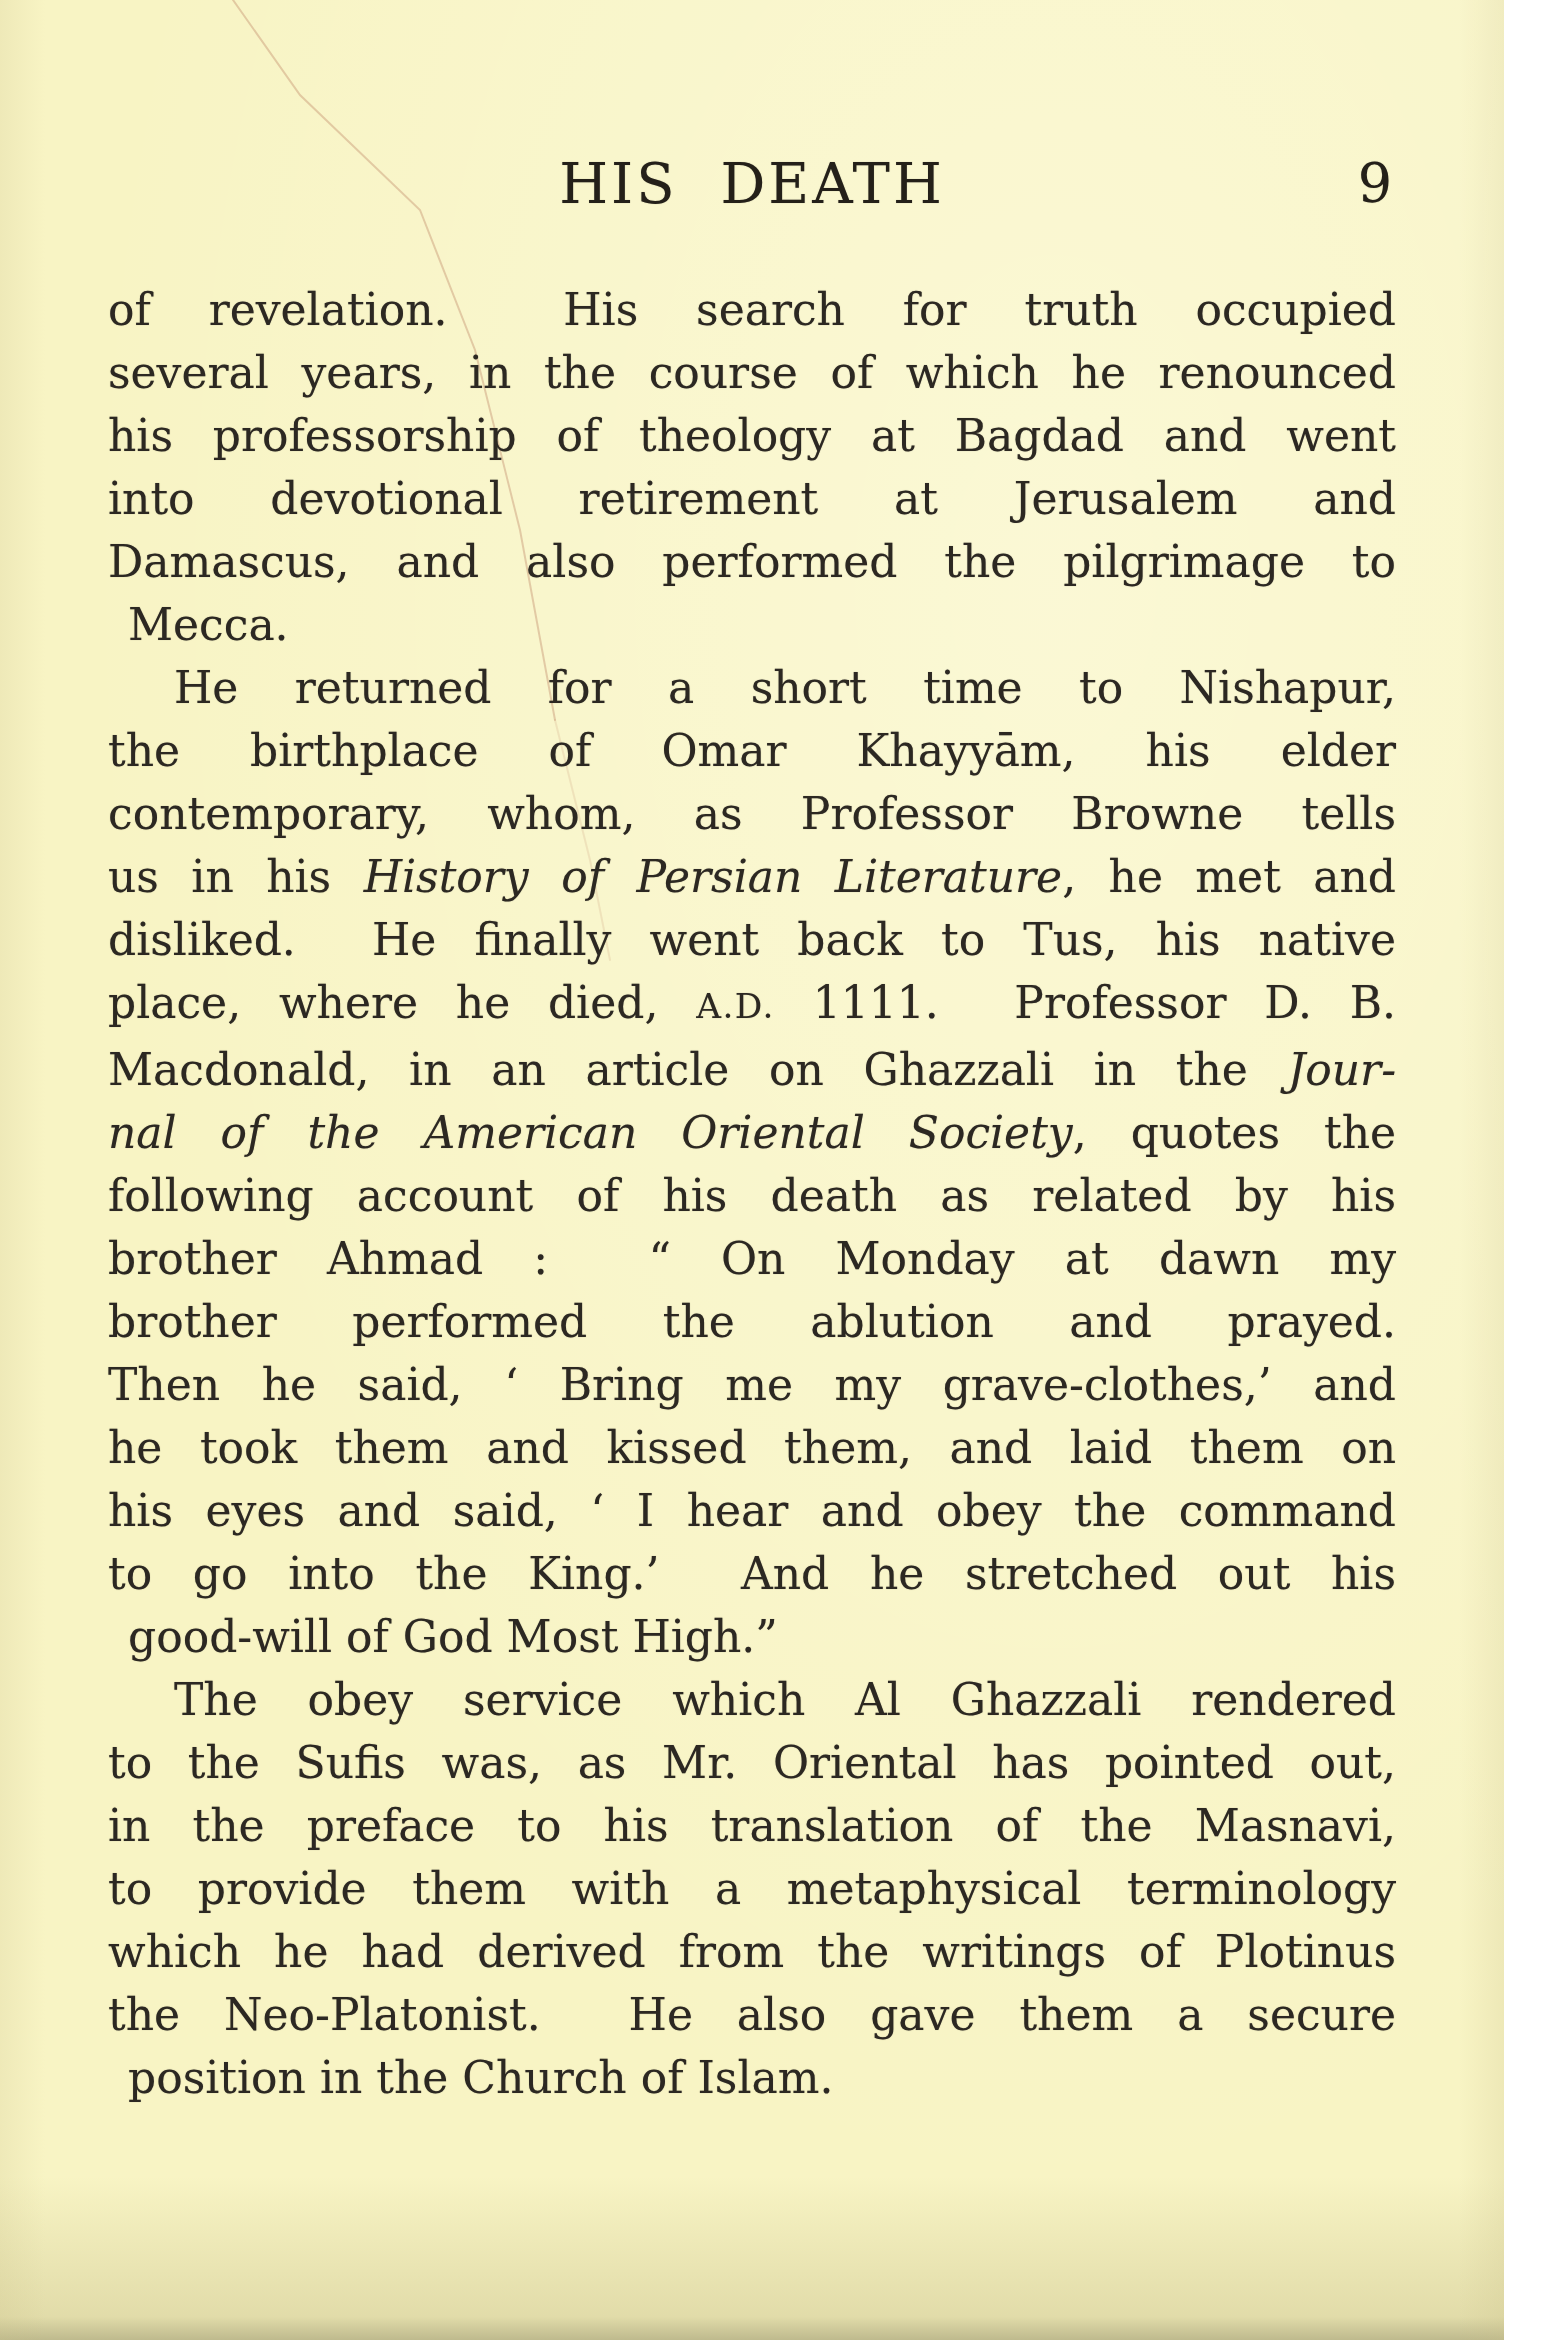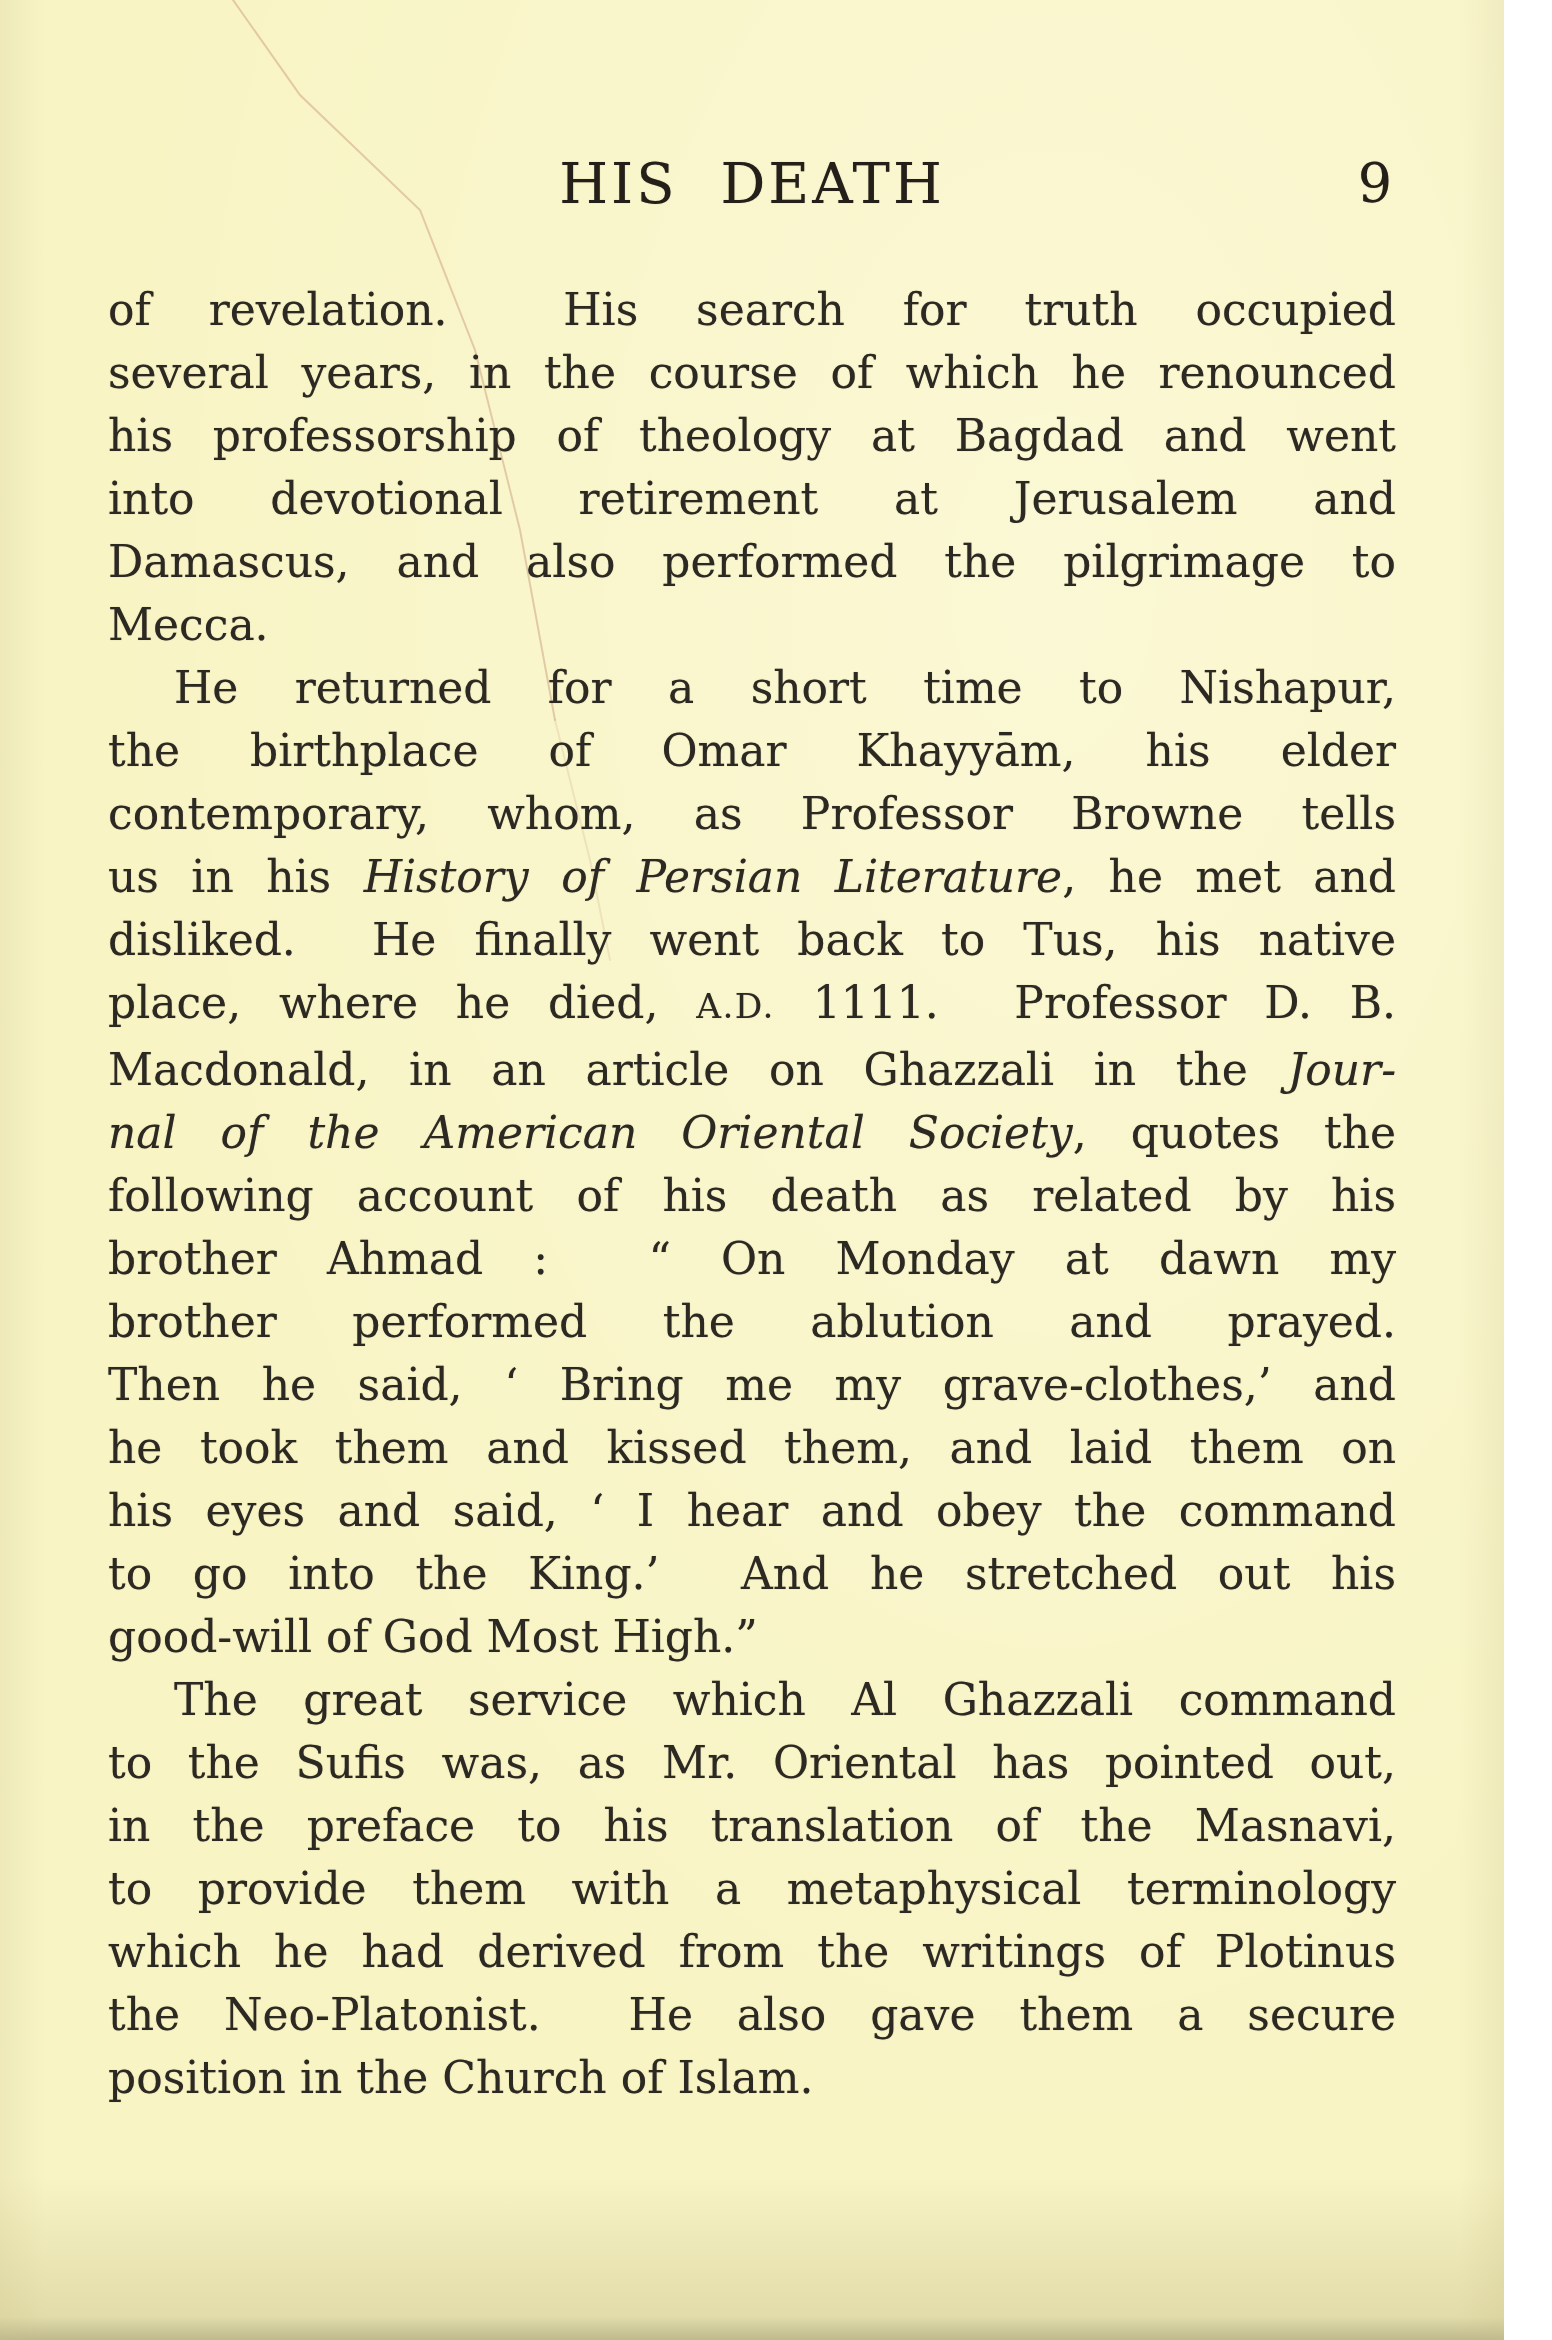--- a/index.html
+++ b/index.html
@@ -41,21 +41,21 @@
     top: 278px; left: 108px; width: 1288px;
   }
   .para { margin: 0; }
   .line {
     font-size: 44px;
     line-height: 63px;
     white-space: pre-wrap;
     text-shadow: 0 0 1px rgba(44,40,34,0.38);
   }
   .j { text-align: justify; text-align-last: justify; }
-  .last { text-align: left; }
+  .last { text-align: left; margin-left: 20px; }
   .ind { text-indent: 66px; }
   .it { font-style: italic; }
   .sc { font-size: 0.78em; letter-spacing: 1.5px; }
 </style>
 </head>
 <body>
 
 <div class="page">
 
   <svg class="crease" width="1552" height="2340" viewBox="0 0 1552 2340">
@@ -92,21 +92,21 @@
       <div class="line j"><span>brother Ahmad :  “ On Monday at dawn my</span></div>
       <div class="line j"><span>brother performed the ablution and prayed.</span></div>
       <div class="line j"><span>Then he said, ‘ Bring me my grave-clothes,’ and</span></div>
       <div class="line j"><span>he took them and kissed them, and laid them on</span></div>
       <div class="line j"><span>his eyes and said, ‘ I hear and obey the command</span></div>
       <div class="line j"><span>to go into the King.’  And he stretched out his</span></div>
       <div class="line last"><span>good-will of God Most High.”</span></div>
     </div>
 
     <div class="para">
-      <div class="line j ind"><span>The great service which Al Ghazzali command</span></div>
+      <div class="line j ind"><span>The obey service which Al Ghazzali rendered</span></div>
       <div class="line j"><span>to the Sufis was, as Mr. Oriental has pointed out,</span></div>
       <div class="line j"><span>in the preface to his translation of the Masnavi,</span></div>
       <div class="line j"><span>to provide them with a metaphysical terminology</span></div>
       <div class="line j"><span>which he had derived from the writings of Plotinus</span></div>
       <div class="line j"><span>the Neo-Platonist.  He also gave them a secure</span></div>
       <div class="line last"><span>position in the Church of Islam.</span></div>
     </div>
 
   </div>
 </div>

